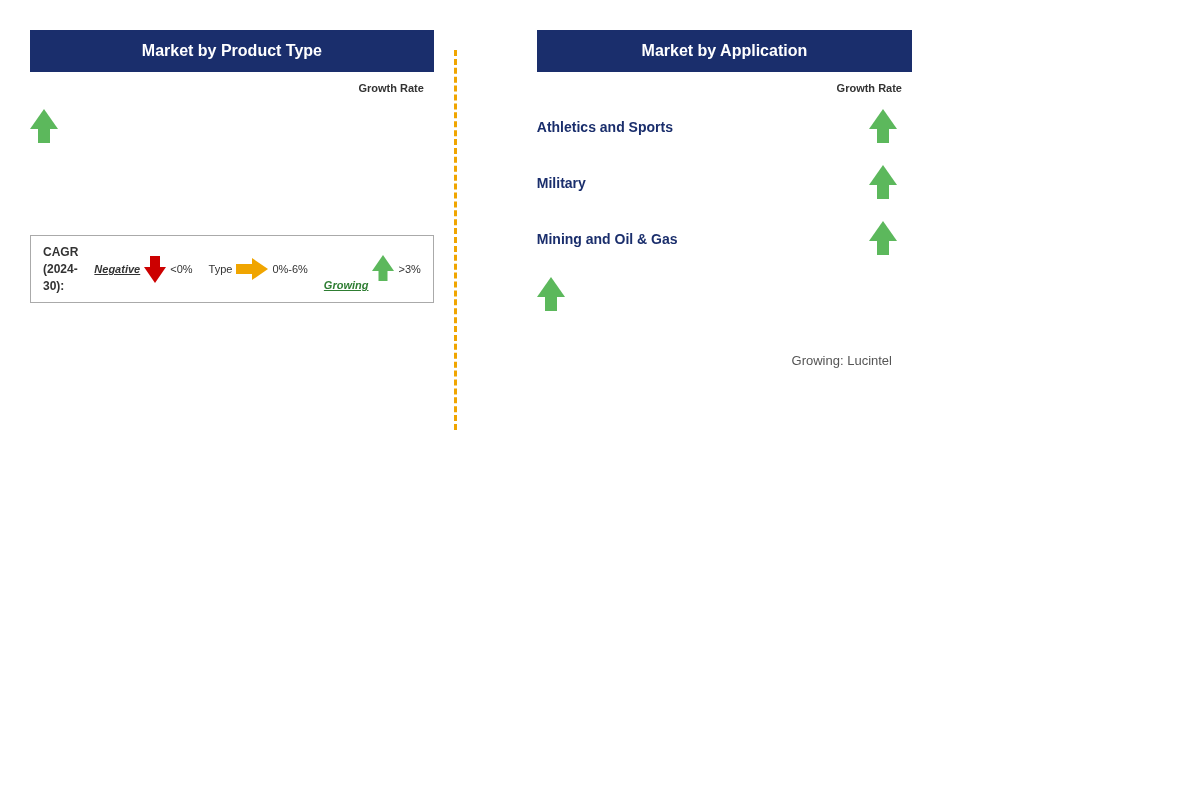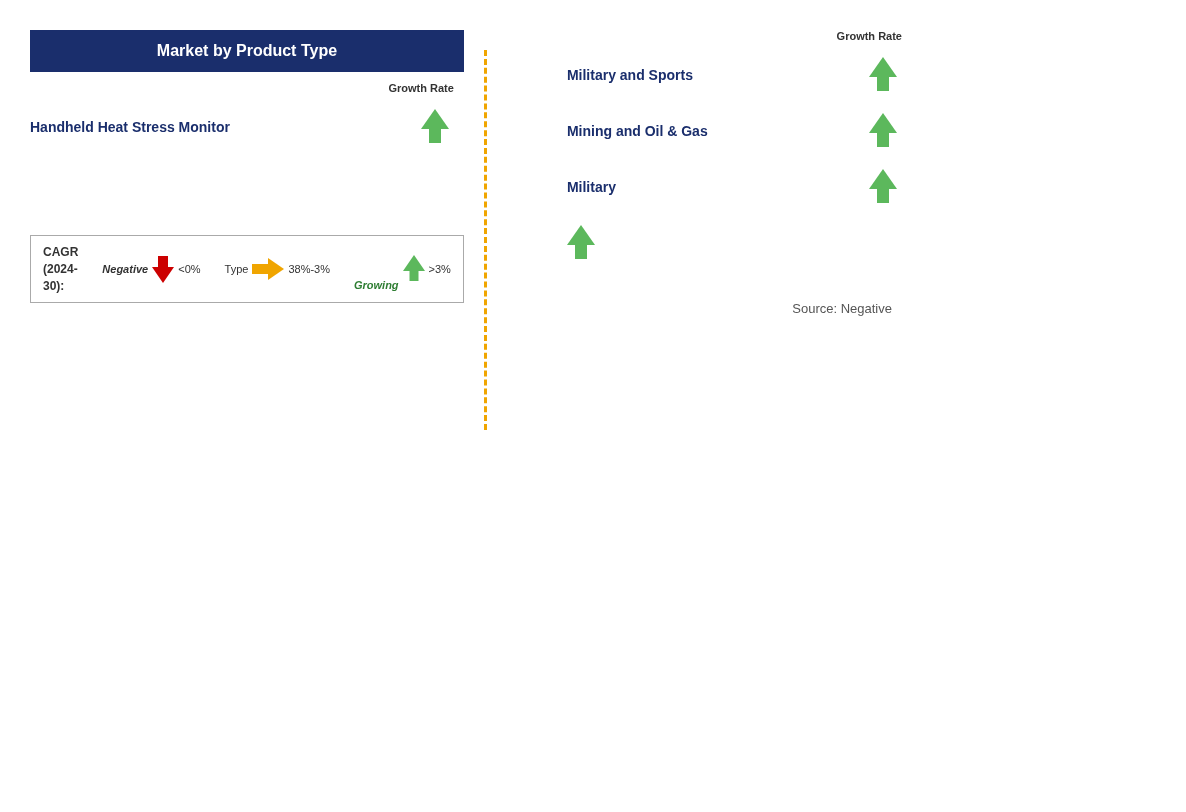--- a/index.html
+++ b/index.html
@@ -117,21 +117,21 @@
       height: 16px;
       background: #5cb85c;
     }
 
     
     .legend-box {
       border: 1px solid #aaa;
       padding: 8px 12px;
       display: inline-flex;
       align-items: center;
-      gap: 24px;
+      gap: 16px;
       margin-top: 20px;
       font-size: 12px;
     }
 
     .legend-cagr {
       font-size: 12px;
       font-weight: bold;
       color: #333;
       line-height: 1.4;
     }
@@ -143,20 +143,21 @@
     }
 
     .legend-label {
       font-size: 11px;
       color: #333;
     }
 
     .legend-label-italic {
       font-style: italic;
       font-weight: bold;
+      text-decoration: underline;
     }
 
     
     .red-arrow-down {
       display: inline-block;
       width: 22px;
       height: 28px;
       position: relative;
     }
     .red-arrow-down::before {
@@ -261,72 +262,72 @@
 <div class="page-container">
   <div class="two-column-layout">
 
     <div class="left-panel">
       <div class="panel-header">Market by Product Type</div>
 
       <div class="growth-rate-label">Growth Rate</div>
 
       
       <div class="market-item">
-        <span class="item-label">Handheld Heat Stress Monitor</span>
         <span class="green-arrow-up"></span>
       </div>
 
       
 
       
       <div class="legend-box" style="margin-top: 80px;">
         <div class="legend-cagr">
           CAGR<br>(2024-30):
         </div>
         <div class="legend-item">
           <span class="legend-label legend-label-italic">Negative</span>
           <span class="red-arrow-down"></span>
           <span class="range-text">&lt;0%</span>
         </div>
         <div class="legend-item">
           <span class="legend-label">Type</span>
           <span class="orange-arrow-right"></span>
-          <span class="range-text">38%-3%</span>
+          <span class="range-text">0%-6%</span>
         </div>
         <div class="legend-item">
           <span class="legend-label legend-label-italic" style="color: #2e7d32; font-weight: bold; margin-top: 32px;">Growing</span>
           <span class="green-arrow-up-small"></span>
           <span class="range-text">&gt;3%</span>
         </div>
       </div>
     </div>
 
     <div class="divider"></div>
 
     <div class="right-panel">
+      <div class="panel-header">Market by Application</div>
 
       <div class="growth-rate-label">Growth Rate</div>
 
       <div class="market-item">
-        <span class="item-label">Military and Sports</span>
+        <span class="item-label">Athletics and Sports</span>
+        <span class="green-arrow-up"></span>
+      </div>
+
+      <div class="market-item">
+        <span class="item-label">Military</span>
         <span class="green-arrow-up"></span>
       </div>
 
       <div class="market-item">
         <span class="item-label">Mining and Oil &amp; Gas</span>
         <span class="green-arrow-up"></span>
       </div>
 
-      <div class="market-item">
-        <span class="item-label">Military</span>
-        <span class="green-arrow-up"></span>
-      </div>
-
-
-      <div class="market-item">
-        <span class="green-arrow-up"></span>
-      </div>
-
-      <div class="source-text">Source: Negative</div>
+
+      <div class="market-item">
+        <span class="green-arrow-up"></span>
+      </div>
+
+      <div class="source-text">Growing: Lucintel</div>
     </div>
 
   </div>
 </div>
 
 </body></html>

